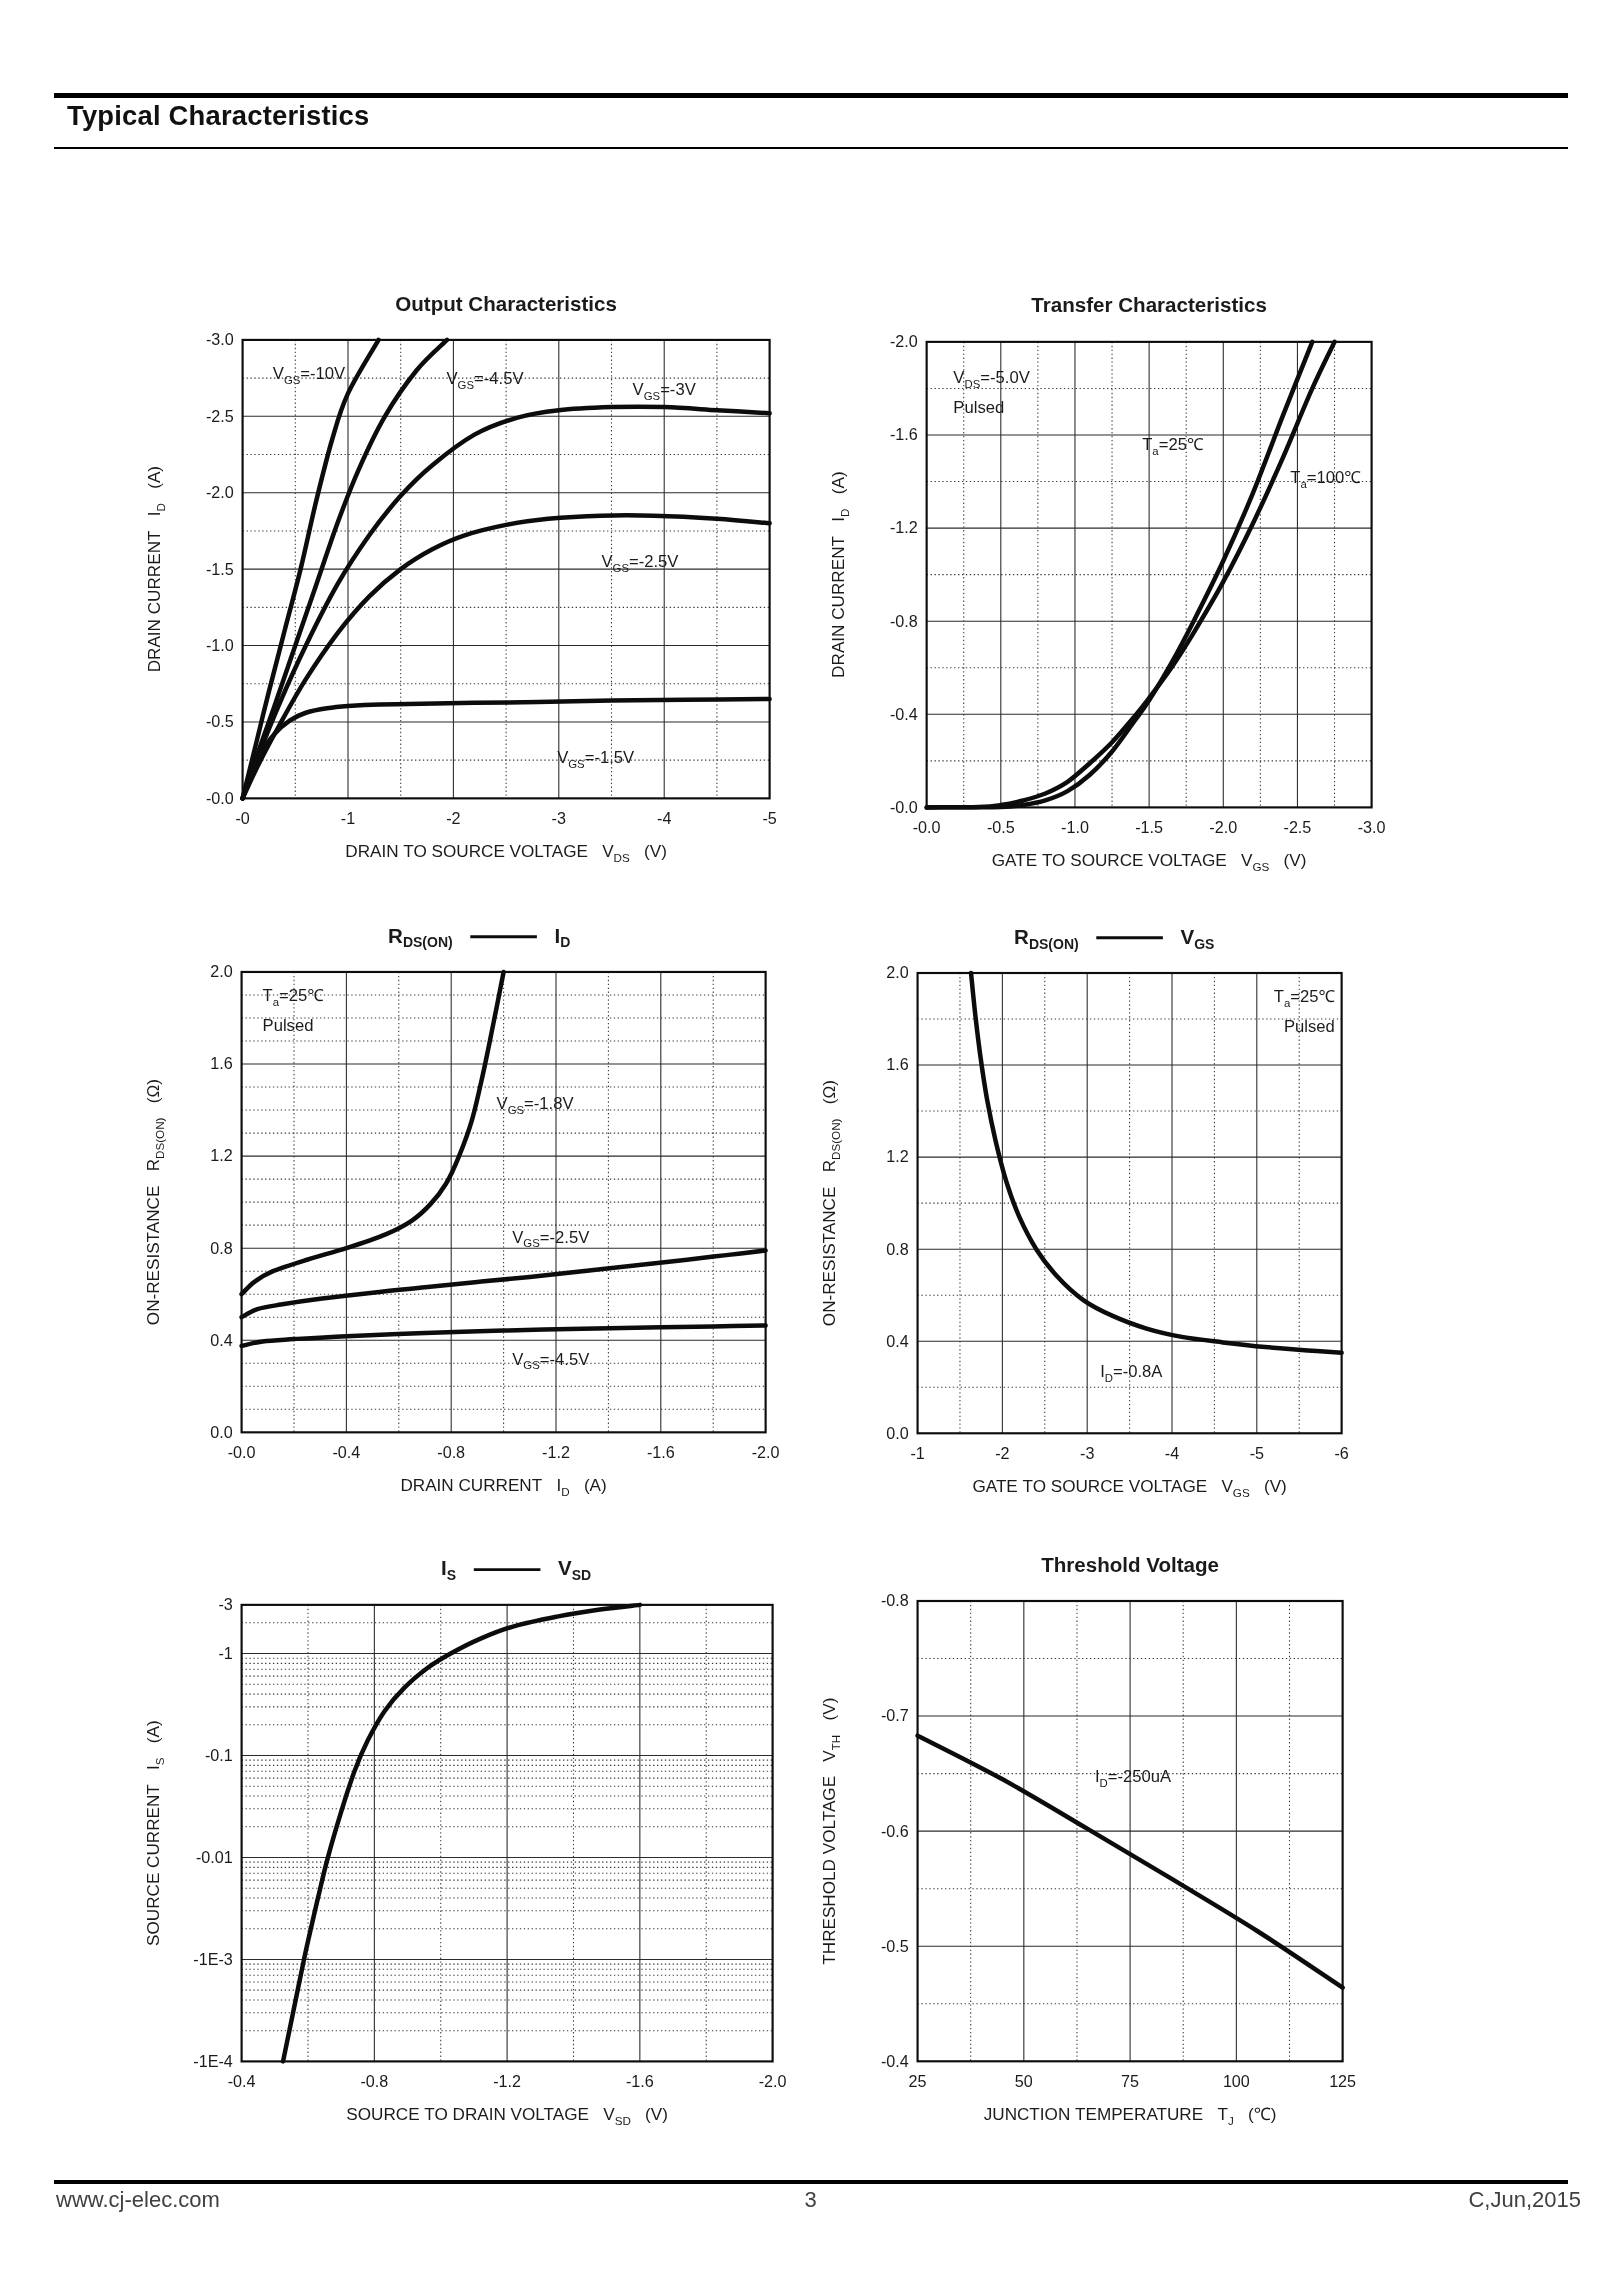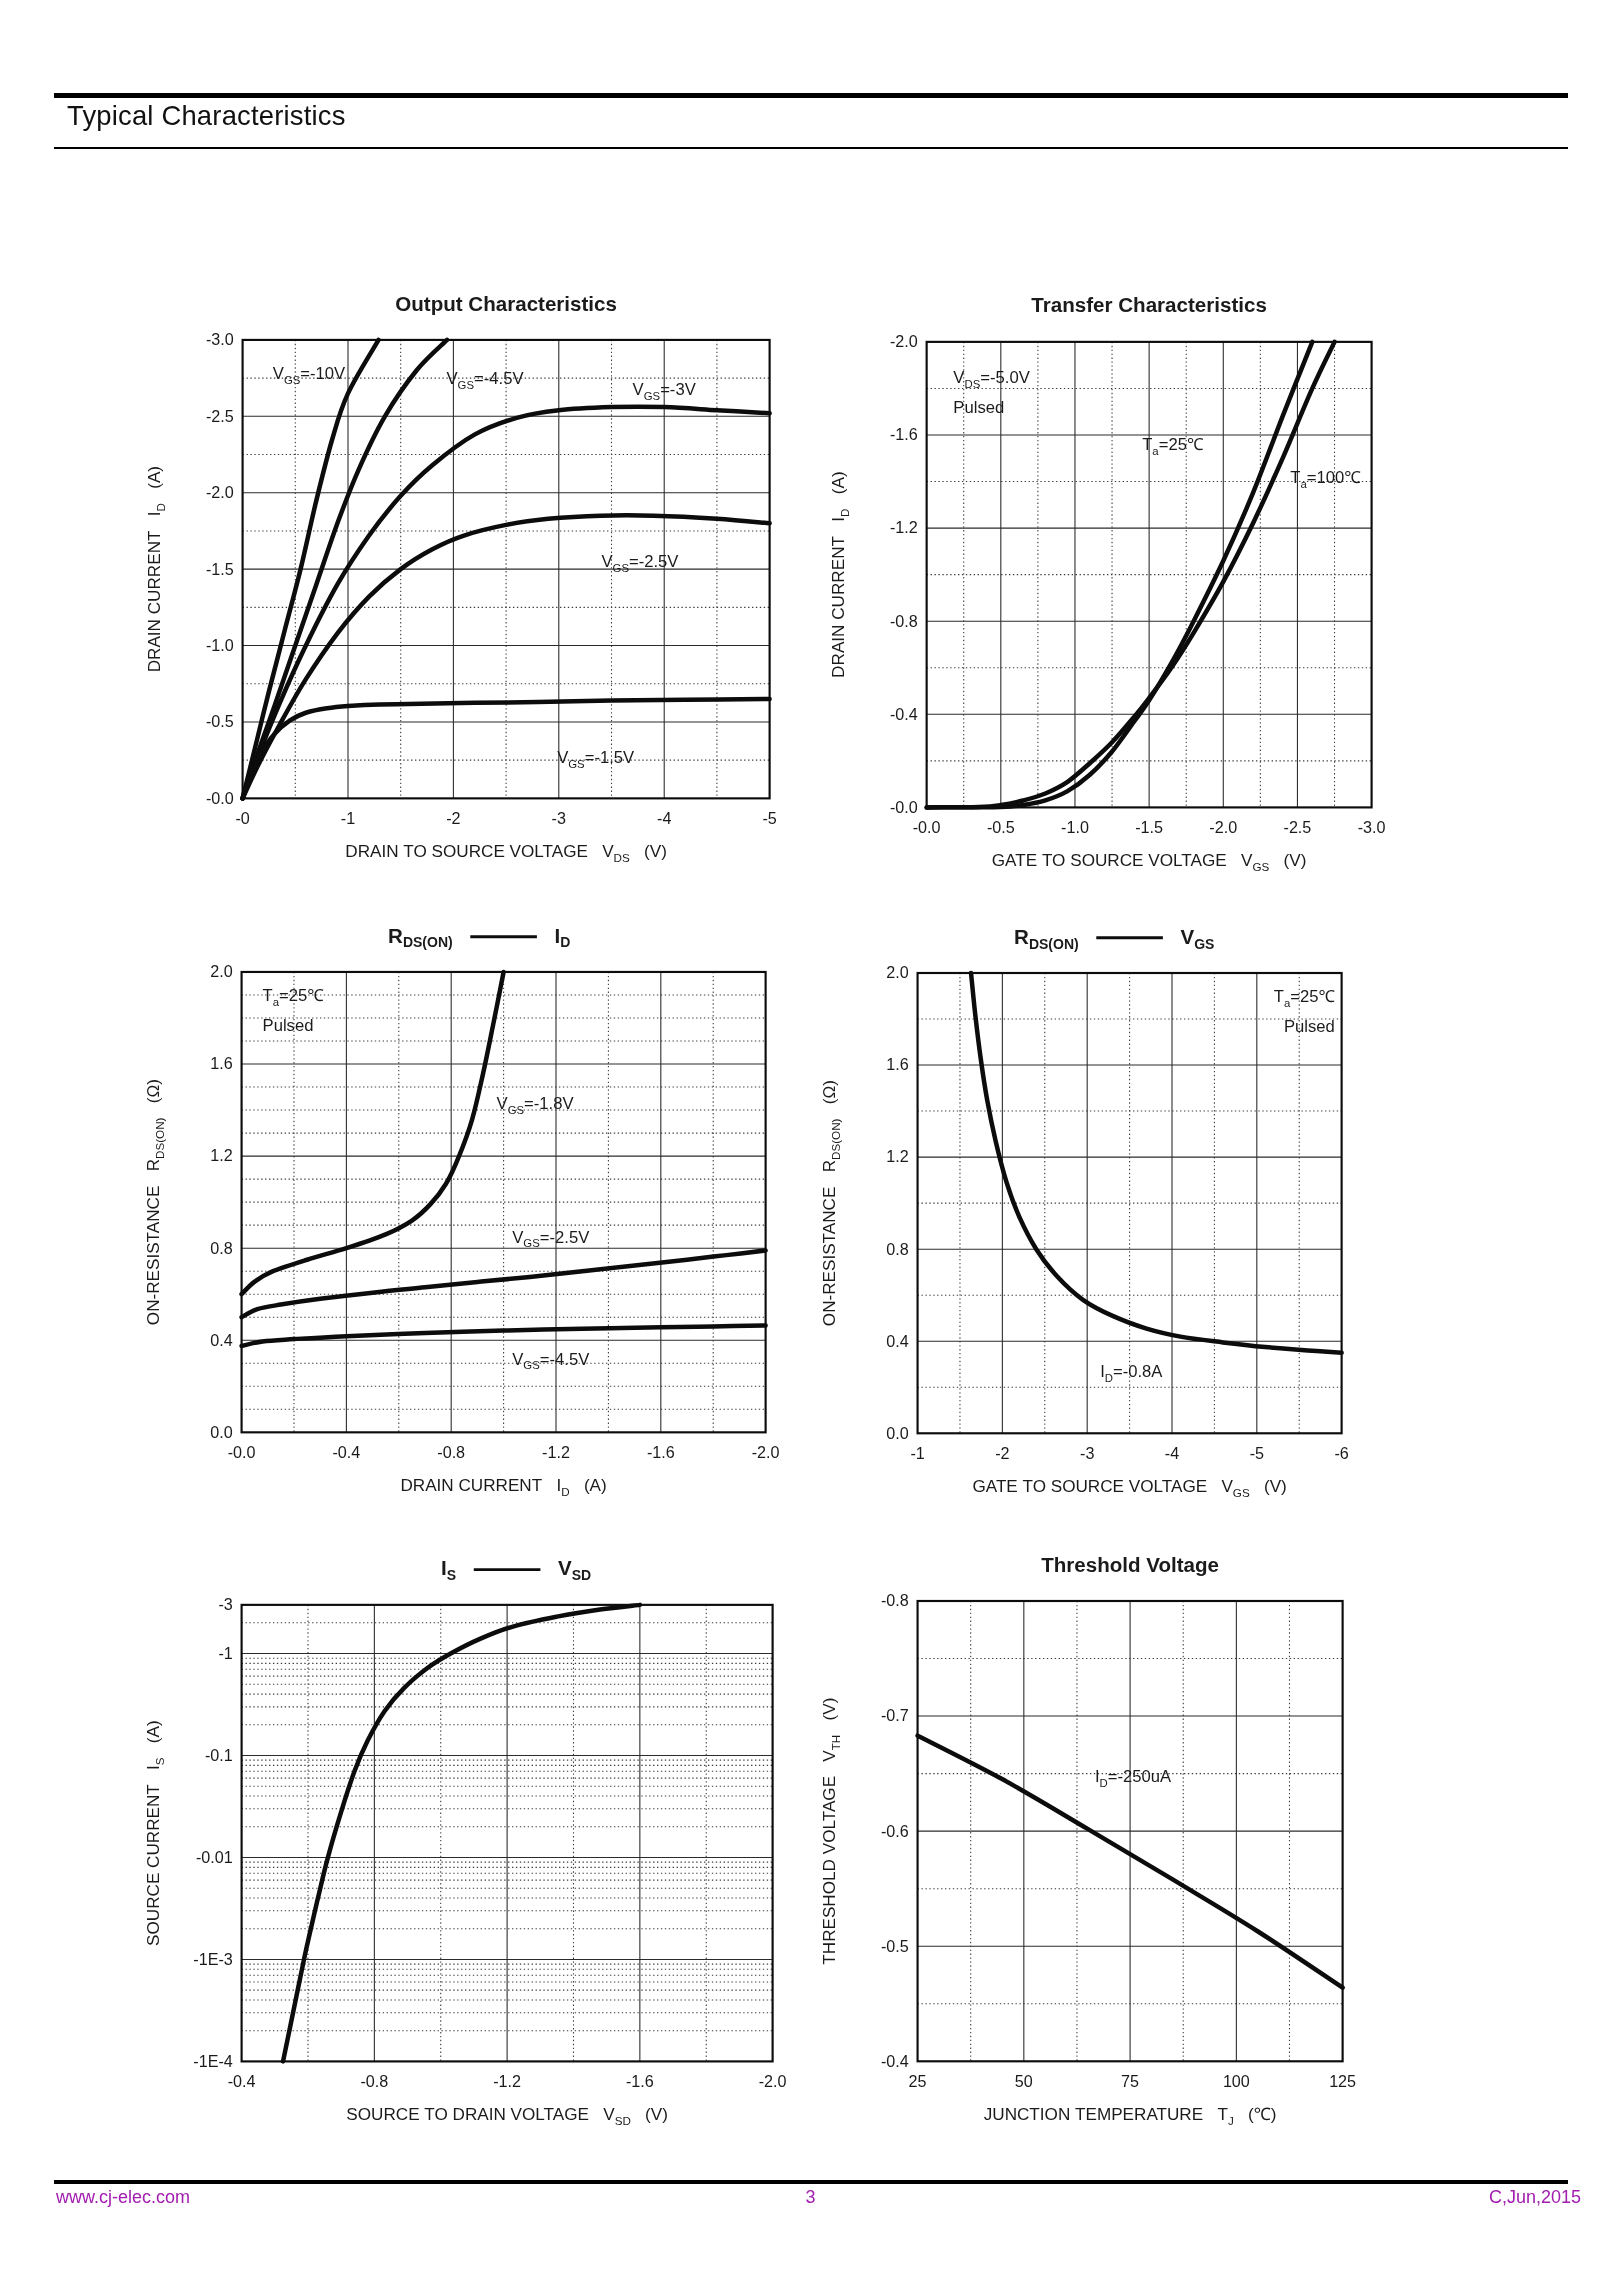--- a/index.html
+++ b/index.html
@@ -1,20 +1,20 @@
 <!DOCTYPE html>
 <html><head>
 <meta charset="utf-8">
 <style>
   html,body{margin:0;padding:0}
   body{width:1621px;height:2293px;background:#ffffff;position:relative;
        font-family:"Liberation Sans",sans-serif;color:#111}
   .rule{position:absolute;background:#000}
-  .hdr-title{position:absolute;left:67px;top:100px;font-size:27.4px;font-weight:normal;letter-spacing:0.2px}
-  .ftr-txt{position:absolute;top:2187px;font-size:18px;color:#a21caf}
+  .hdr-title{position:absolute;left:67px;top:100px;font-size:27.4px;font-weight:bold;letter-spacing:0.2px}
+  .ftr-txt{position:absolute;top:2187px;font-size:22px;color:#404040}
   .ftr-left{left:56px}
   .ftr-center{left:0;width:1621px;text-align:center}
   .ftr-right{right:40px}
   .chart{position:absolute}
   svg{display:block}
   svg text{fill:#1b1b1b}
 </style>
 </head>
 <body>
 

